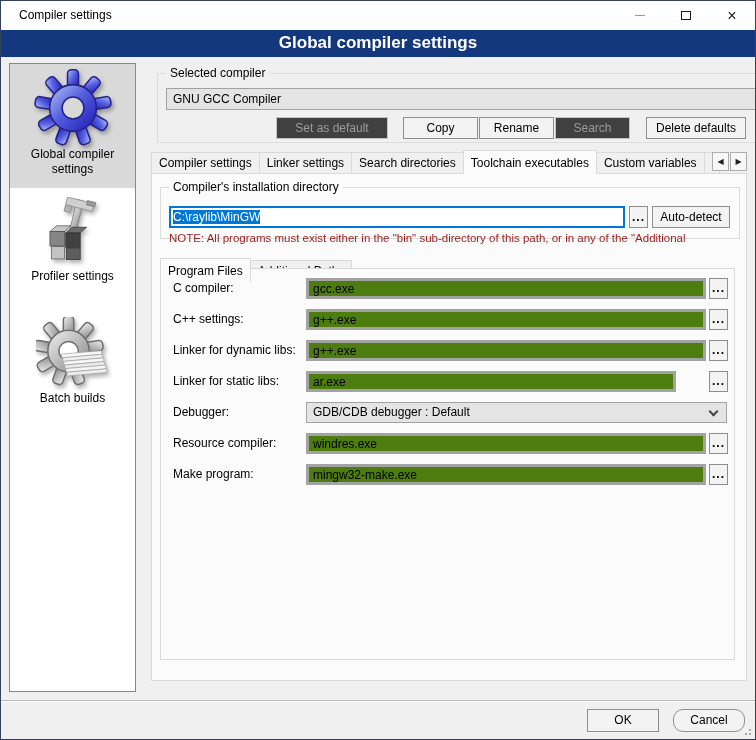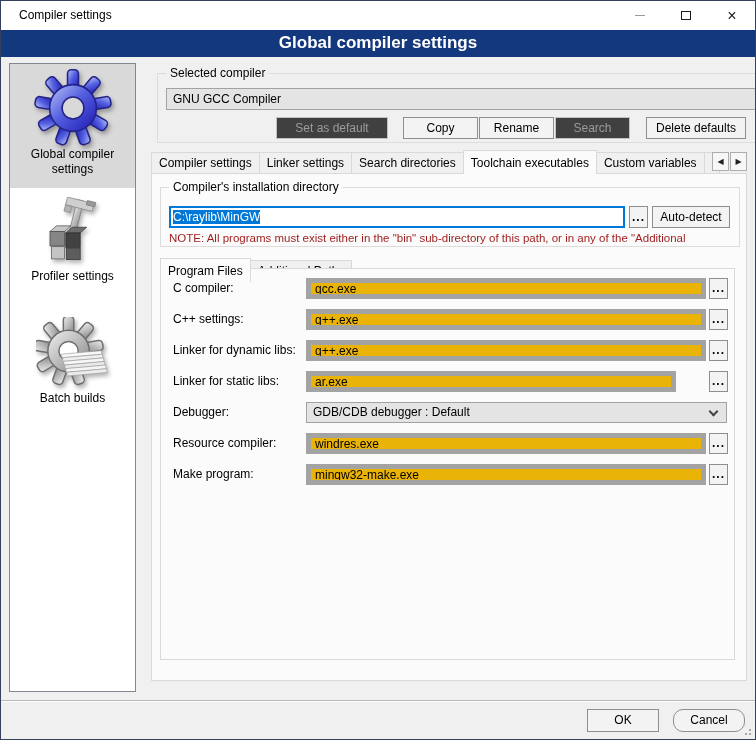--- a/index.html
+++ b/index.html
@@ -35,21 +35,21 @@
   .grp-label.on-pane{ background:#FBFBFB; }
   
   .btn{ position:absolute; height:22px; background:#F3F3F3; border:1px solid #8E8E8E;
         font-size:12px; color:#000; text-align:center; line-height:20px; cursor:default; }
   .btn.disabled{ background:#404040; border-color:#C2C2C2; color:#9B9B9B; }
   .combo{ position:absolute; height:22px; background:#E4E4E4; border:1px solid #A2A2A2; }
   .combo .val{ display:block; font-size:12px; line-height:20px; padding-left:6px; padding-right:22px;
                overflow:hidden; white-space:nowrap; }
   .chev{ position:absolute; right:9px; top:6px; width:7px; height:7px;
          border-right:2px solid #444; border-bottom:2px solid #444; transform:rotate(45deg); }
-  .field{ position:absolute; height:21px; background:#eab308; border:5px solid #a3a3a3;
+  .field{ position:absolute; height:21px; background:#4d7c0f; border:3px solid #a3a3a3;
           font-family:"Liberation Sans",sans-serif; font-size:12px; padding:0 4px; color:#000; }
   .browse{ width:19px; font-weight:bold; letter-spacing:1px; }
   
   .tabs{ position:absolute; display:flex; align-items:flex-end; }
   .tab{ height:21px; line-height:20px; padding:0 7px; font-size:12px; background:#F0F0F0;
         border:1px solid #D9D9D9; border-bottom:none; margin-right:-1px; flex-shrink:0;
         white-space:nowrap; cursor:default; }
   .tab.active{ height:24px; line-height:24px; background:#FBFBFB; margin-bottom:-1px; z-index:3; position:relative; }
   .tab.clipped{ width:40px; overflow:hidden; flex-shrink:1; }
   .tab-arrows{ position:absolute; right:0; bottom:2px; display:flex; z-index:4; }
@@ -210,21 +210,21 @@
           <span>◀</span>
         </div>
       <div class="arrow-btn">
           <span>▶</span>
         </div>
     </div>
   </div>
 
   <div class="outer-pane">
 
-    <div class="grp" style="left:8px; top:13px; width:580px; height:60px;">
+    <div class="grp" style="left:8px; top:13px; width:580px; height:52px;">
       <span class="grp-label on-pane">Compiler's installation directory</span>
       <div class="path-input">
         <span class="sel">C:\raylib\MinGW</span>
       </div>
       <div class="btn browse" style="left:468px; top:18px;">...</div>
       <div class="btn" style="left:491px; top:18px; width:78px;">Auto-detect</div>
       <div class="note">NOTE: All programs must exist either in the "bin" sub-directory of this path, or in any of the "Additional</div>
     </div>
 
     <div class="tabs" style="left:8px; top:85px; height:22px;justify-content:flex-end;">

